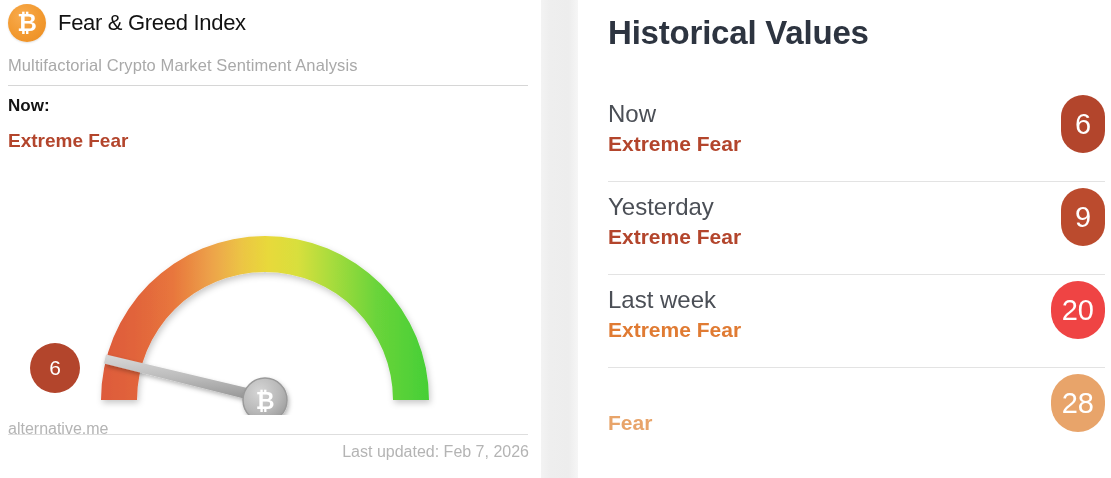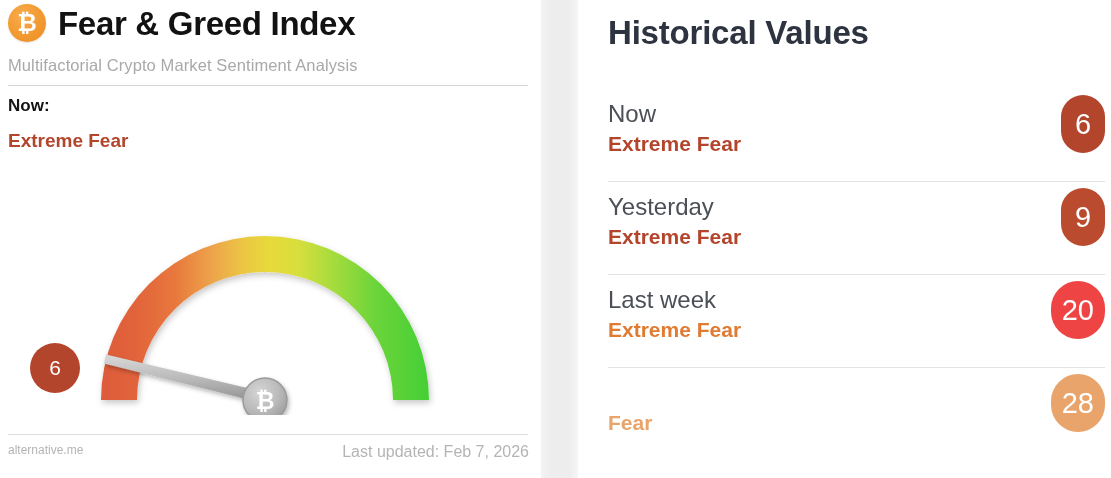--- a/index.html
+++ b/index.html
@@ -23,21 +23,21 @@
   .head-row { position:absolute; left:8px; top:4px; display:flex; align-items:center; gap:12px; }
   .btc-logo {
     width:38px; height:38px; border-radius:50%;
     background:radial-gradient(circle at 38% 32%, #f8ab4e 0%, #f2992f 55%, #ea8c22 100%);
     display:flex; align-items:center; justify-content:center;
     box-shadow:0 1px 2px rgba(0,0,0,.12);
     flex:none;
   }
   .btc-logo span { color:#fff; font-size:24px; font-weight:700; line-height:1; font-family:"DejaVu Sans", sans-serif; }
   .title-main {
-    font-size:33px; font-weight:700; color:#121212;
+    font-size:22px; font-weight:400; color:#121212;
     letter-spacing:-.3px; line-height:1; white-space:nowrap;
     font-family:"Liberation Sans", sans-serif;
   }
   .subtitle {
     position:absolute; left:8px; top:56px;
     font-size:16.5px; color:#a9a9a9; letter-spacing:.1px;
     font-family:"Liberation Sans", sans-serif;
   }
   .hr-top { position:absolute; left:8px; top:85px; width:520px; height:1px; background:#d6d6d6; }
 
@@ -59,22 +59,22 @@
   .gauge-badge {
     position:absolute; left:30px; top:343px;
     width:50px; height:50px; border-radius:50%;
     display:flex; align-items:center; justify-content:center;
     color:#fff; font-size:21px; font-weight:400;
     font-family:"Liberation Sans", sans-serif;
   }
 
   .hr-bot { position:absolute; left:8px; top:434px; width:520px; height:1px; background:#dedede; }
   .foot-left {
-    position:absolute; left:8px; top:443px;
-    font-size:12px; color:#b4b4b4;
+    position:absolute; left:8px; top:420px;
+    font-size:16px; color:#b4b4b4;
     font-family:"Liberation Sans", sans-serif;
   }
   .foot-right {
     position:absolute; right:12px; top:443px;
     font-size:16px; color:#b4b4b4;
     font-family:"Liberation Sans", sans-serif;
     margin-left:20px;
   }
 
   

